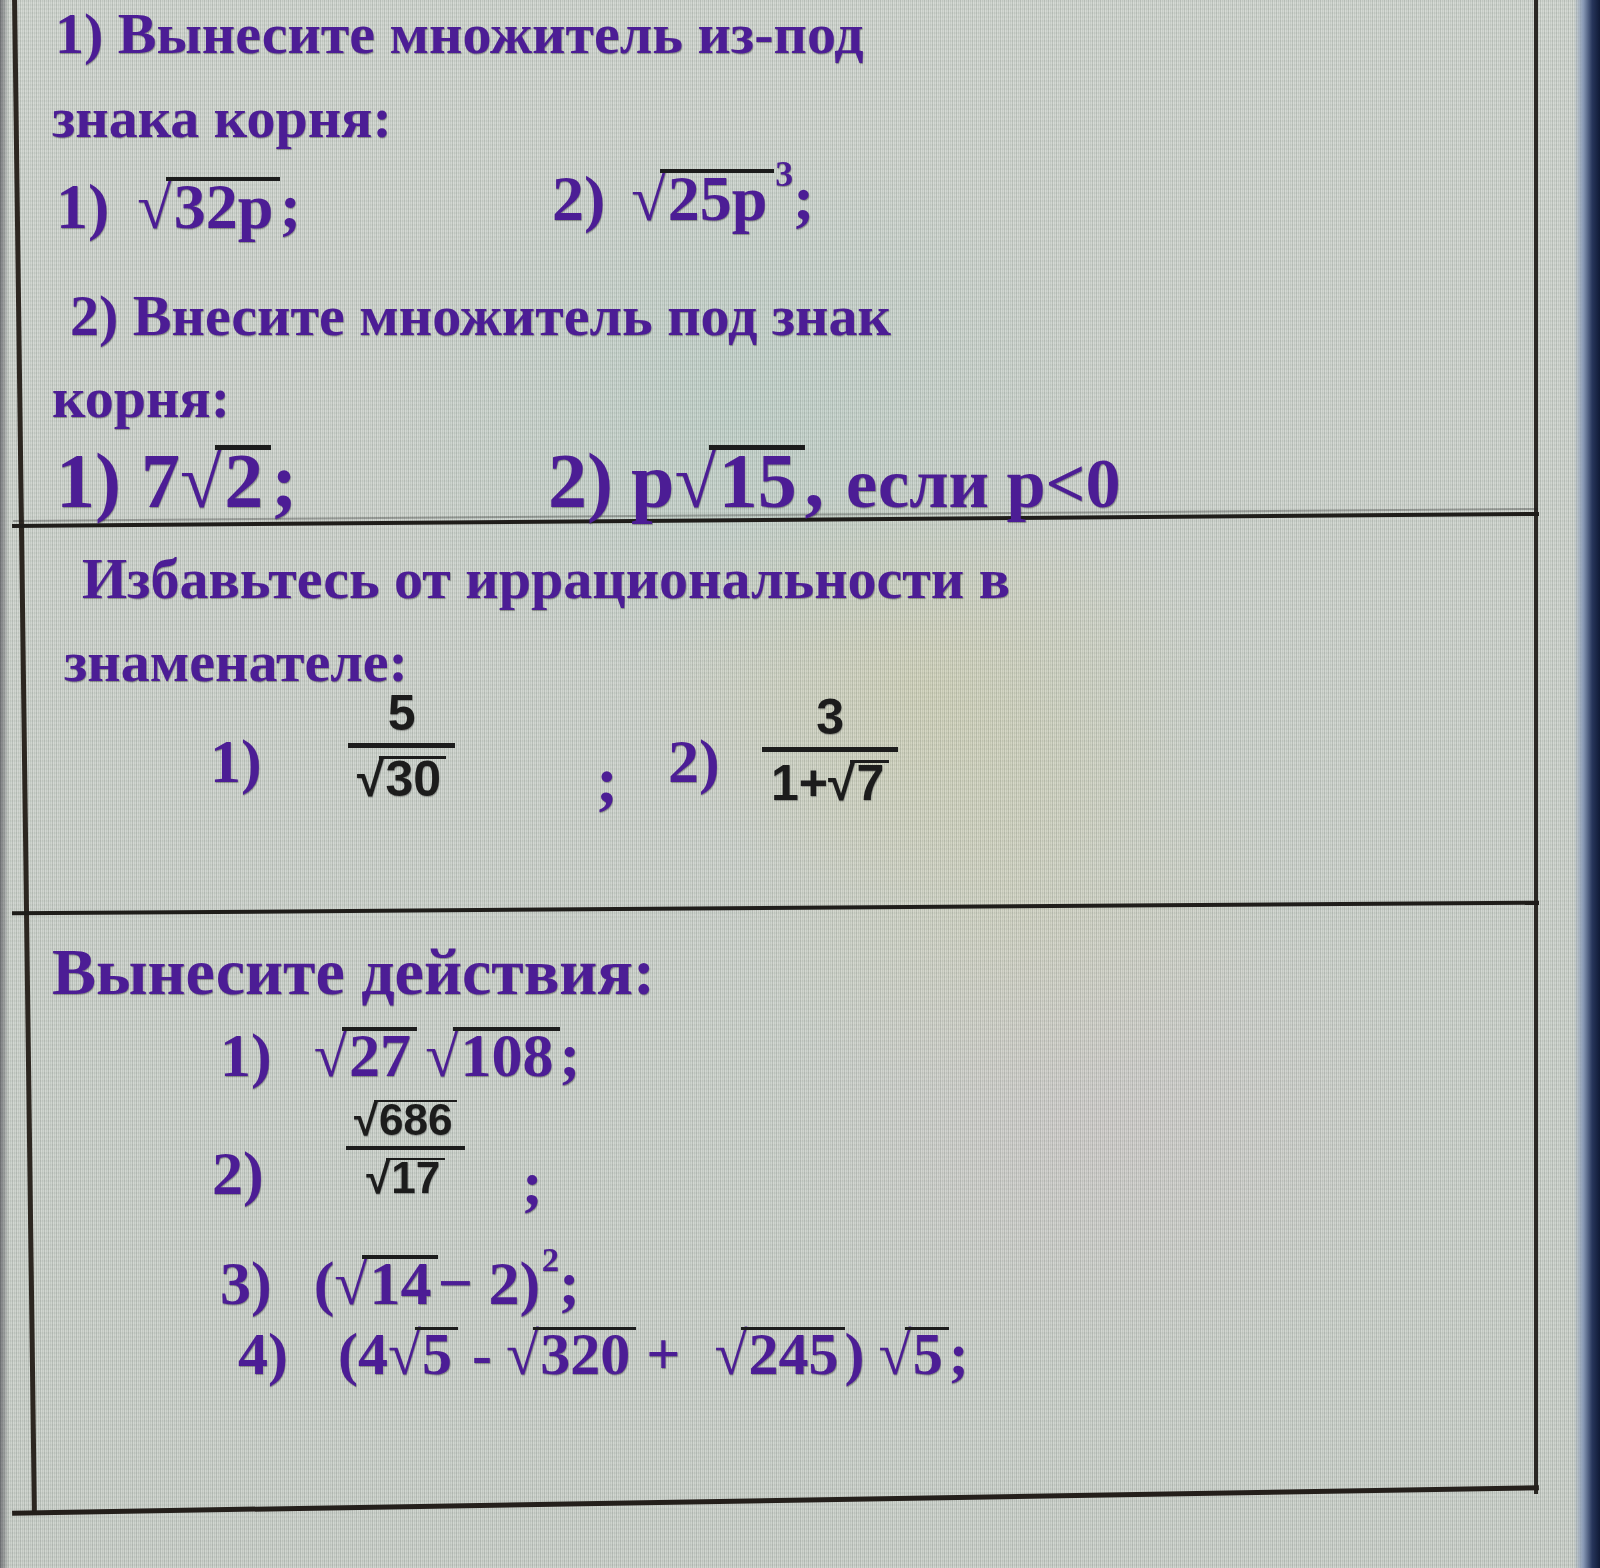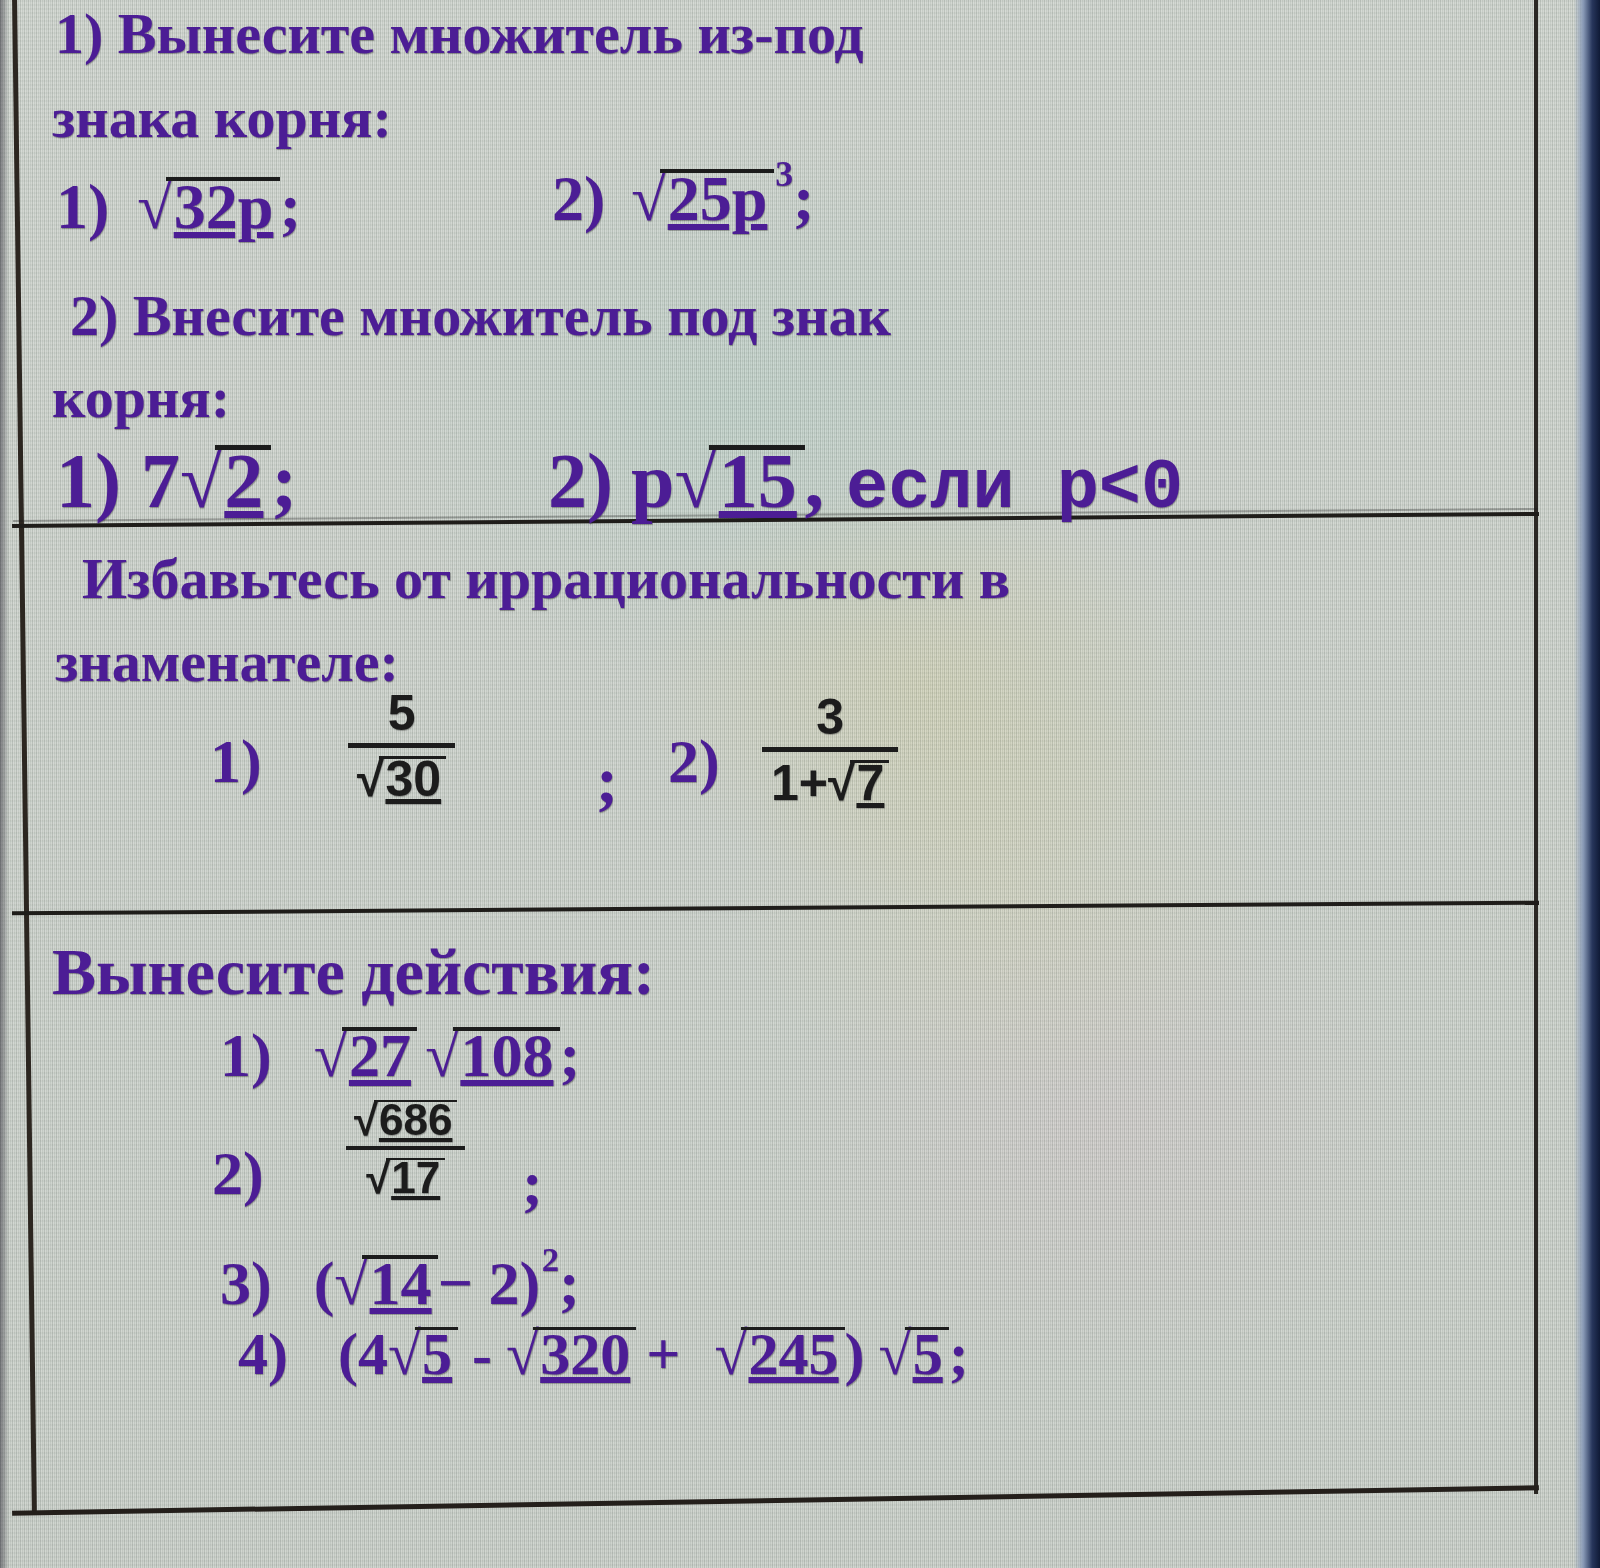--- a/index.html
+++ b/index.html
@@ -28,21 +28,21 @@
   .line{position:absolute;display:flex;align-items:baseline;font-weight:700;color:#4c1d95;
     white-space:pre;text-shadow:0.6px 0.8px 1px rgba(30,30,30,.38);}
   .fr{position:absolute;display:inline-flex;flex-direction:column;align-items:center;font-weight:700;color:#1c1c1c;
     font-family:"Liberation Sans","DejaVu Sans",sans-serif;text-shadow:0.5px 0.7px 1px rgba(30,30,30,.35);}
   .fr .num,.fr .den{line-height:1;padding:0 .18em;display:inline-flex;align-items:baseline;white-space:pre;}
   .fr .num{padding-bottom:.1em;}
   .fr .den{padding-top:.12em;}
   .fbar{align-self:stretch;height:.09em;background:#1c1c1c;}
   .sqrt{display:inline-flex;align-items:baseline;}
   .rsign{line-height:1;}
-  .rad{display:inline-block;line-height:.8;border-top:.065em solid #1c1c1c;margin-left:-.1em;padding:0 .1em 0 .12em;text-decoration:underline;}
+  .rad{display:inline-block;line-height:.8;border-top:.065em solid #1c1c1c;margin-left:-.1em;padding:0 .1em 0 .12em;}
   .exp{display:inline-block;font-size:.56em;transform:translateY(-.95em);margin-left:.04em;}
   .g{display:inline-block;height:1px;}
 </style>
 </head>
 <body>
 
 <div class="edge-left"></div>
 <div class="edge-right"></div>
 
 <div class="rule b-left"></div>
@@ -88,27 +88,27 @@
   <span>;</span>
 </div>
 
 <div class="line" style="left:548px;top:436px;font-size:78px;">
   <span>2)</span>
   <span class="g" style="width:18px;"></span>
   <span>p</span>
   <span class="sqrt"><span class="rsign">√</span><span class="rad">15</span></span>
   <span>,</span>
   <span class="g" style="width:22px;"></span>
-  <span style="font-size:0.9em;font-family:Liberation Mono, monospace;">если p&lt;0</span>
+  <span style="font-size:0.9em;">если p&lt;0</span>
 </div>
 
 <div class="line" style="left:82px;top:545px;font-size:58px;">
   <span>Избавьтесь от иррациональности в</span>
 </div>
-<div class="line" style="left:55px;top:628px;font-size:58px;">
+<div class="line" style="left:64px;top:628px;font-size:58px;">
   <span>знаменателе:</span>
 </div>
 
 <div class="line" style="left:210px;top:726px;font-size:62px;">
   <span>1)</span>
 </div>
 <div class="fr" style="left:348px;top:688px;font-size:50px;">
   <span class="num">5</span>
   <span class="fbar"></span>
   <span class="den"><span class="sqrt"><span class="rsign">√</span><span class="rad">30</span></span></span>

